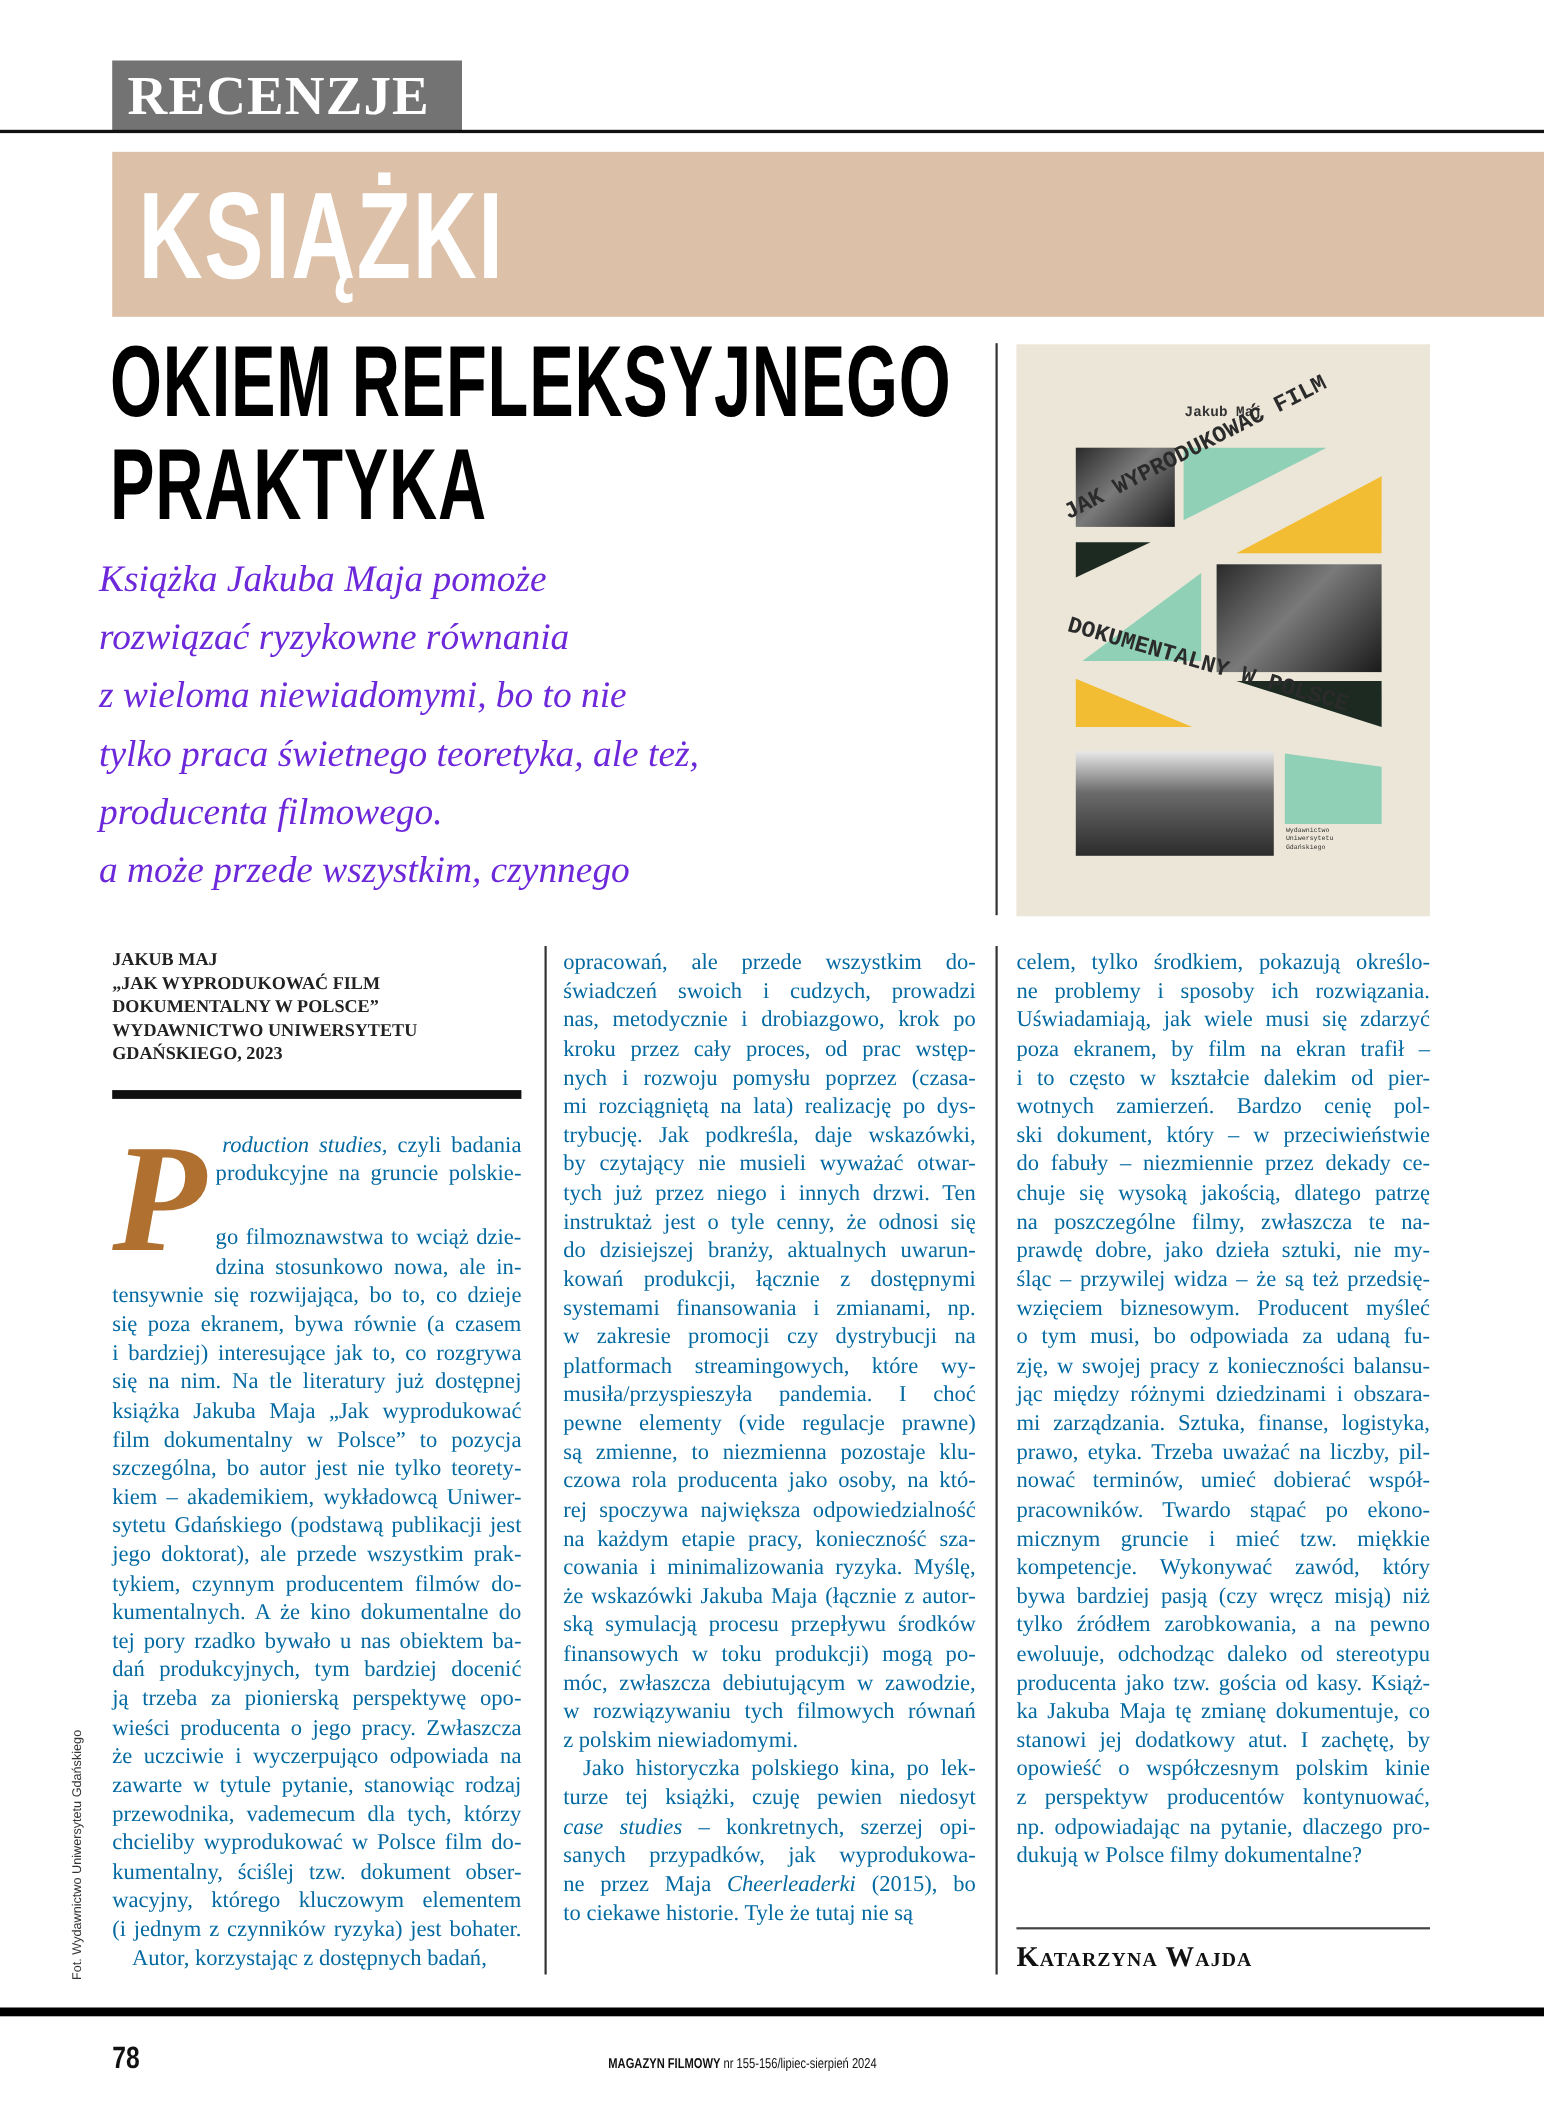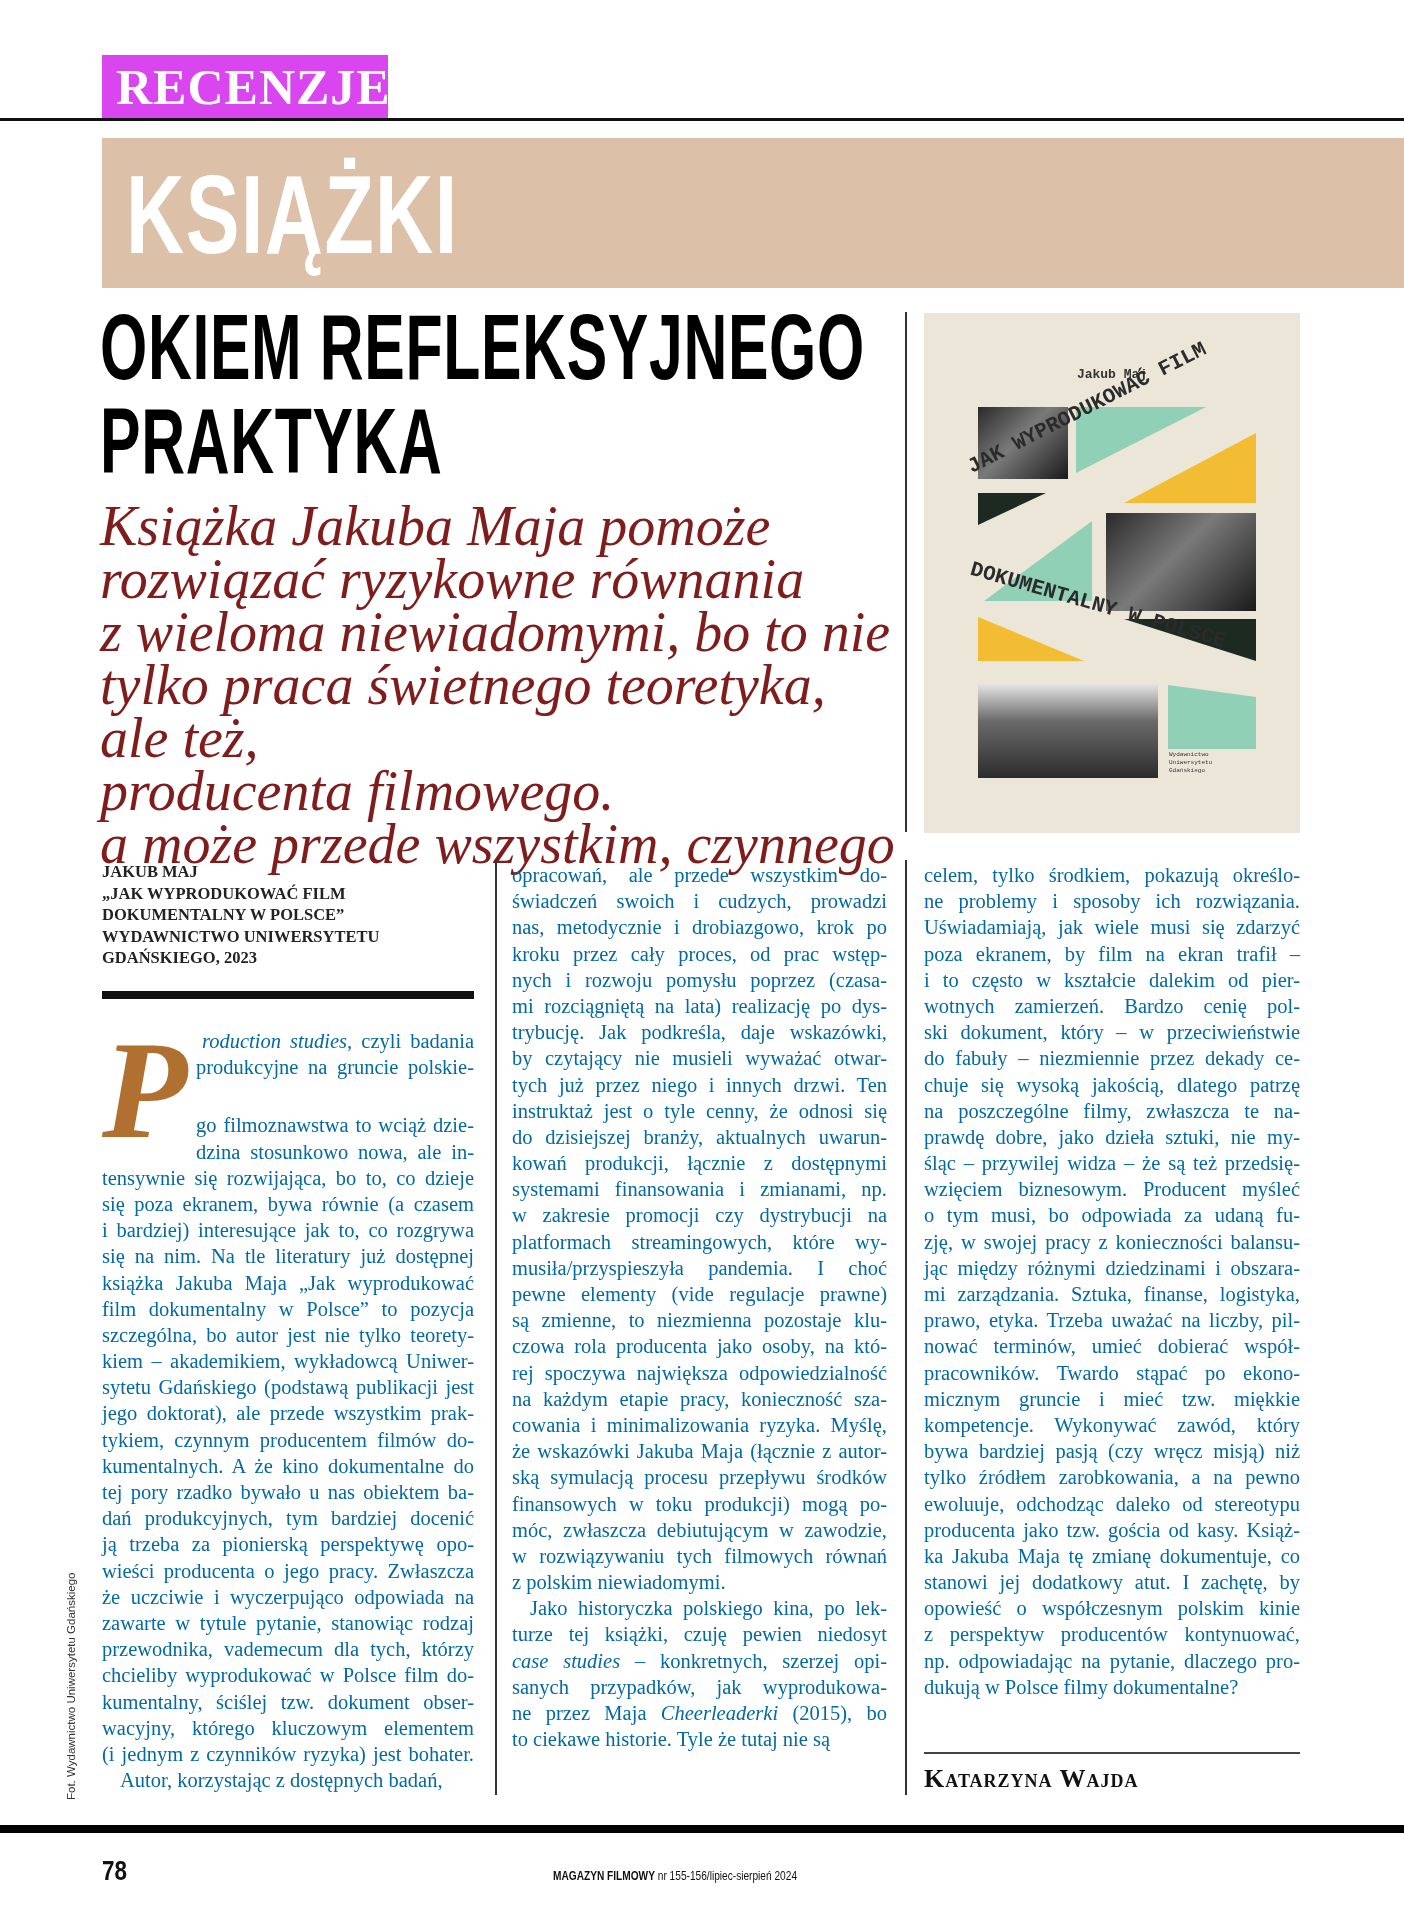--- a/index.html
+++ b/index.html
@@ -1,22 +1,22 @@
 <!DOCTYPE html>
 <html><head>
 <meta charset="utf-8">
 <style>
   html, body { margin:0; padding:0; }
   body { width:1404px; height:1920px; background:#ffffff; position:relative; overflow:hidden; font-family:"Liberation Serif", "DejaVu Serif", serif; color:#1a1a1a; }
-  .section-tag { position:absolute; left:102px; top:55px; width:286px; height:64px; background:#d946ef; color:#fff; font-family:"Liberation Serif", serif; font-size:50px; font-weight:bold; line-height:64px; padding-left:14px; box-sizing:border-box; letter-spacing:1px; }
+  .section-tag { position:absolute; left:102px; top:55px; width:318px; height:64px; background:#737373; color:#fff; font-family:"Liberation Serif", serif; font-size:50px; font-weight:bold; line-height:64px; padding-left:14px; box-sizing:border-box; letter-spacing:1px; }
   .top-rule { position:absolute; left:0; top:118px; width:1404px; height:3px; background:#111; }
   .category-band { position:absolute; left:102px; top:138px; width:1302px; height:150px; background:#dcc0a8; }
   .category-title { position:absolute; left:126px; top:150px; color:#fff; font-family:"Liberation Sans", sans-serif; font-weight:bold; font-size:112px; line-height:130px; transform:scaleX(0.72); transform-origin:left top; letter-spacing:2px; }
   .headline { position:absolute; left:100px; top:300px; font-family:"Liberation Sans", sans-serif; font-weight:bold; font-size:92px; line-height:94px; color:#000; transform:scaleX(0.66); transform-origin:left top; width:1200px; letter-spacing:1px; }
-  .lead { position:absolute; left:100px; top:500px; width:800px; font-family:"Liberation Serif", serif; font-style:italic; font-size:56px; line-height:53px; color:#7f1d1d; }
+  .lead { position:absolute; left:90px; top:500px; width:800px; font-family:"Liberation Serif", serif; font-style:italic; font-size:34px; line-height:53px; color:#6d28d9; }
   .vrule { position:absolute; width:2px; background:#333; }
   .cover { position:absolute; left:924px; top:313px; width:376px; height:520px; background:#ece6d8; overflow:hidden; }
   .cover .author { position:absolute; top:54px; width:100%; text-align:center; font-family:"Liberation Mono", monospace; font-weight:bold; font-size:13px; color:#333; }
   .cover .shape { position:absolute; }
   .cover .photo { position:absolute; background:linear-gradient(135deg,#2a2a2a,#7a7a7a 45%,#1a1a1a); }
   .cover .title-line { position:absolute; font-family:"Liberation Mono", monospace; font-weight:bold; font-size:21px; color:#2b2b2b; white-space:nowrap; }
   .cover .pub { position:absolute; left:245px; top:438px; font-family:"Liberation Mono", monospace; font-size:6px; line-height:8px; color:#333; }
   .biblio { position:absolute; left:102px; top:861px; width:370px; font-family:"Liberation Serif", serif; font-weight:bold; font-size:16.5px; line-height:21.5px; color:#222; text-transform:uppercase; }
   .biblio div { white-space:nowrap; }
   .biblio-rule { position:absolute; left:102px; top:991px; width:372px; height:8px; background:#111; }

